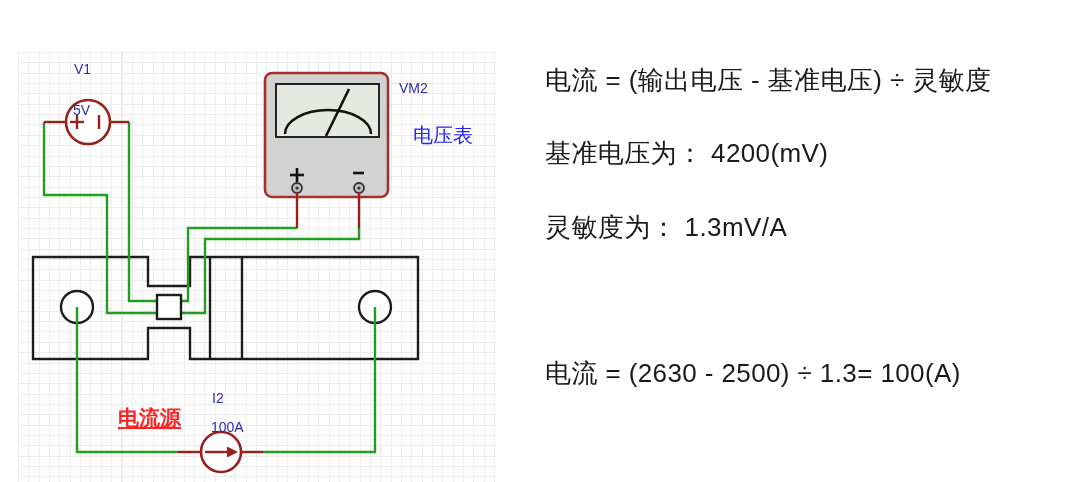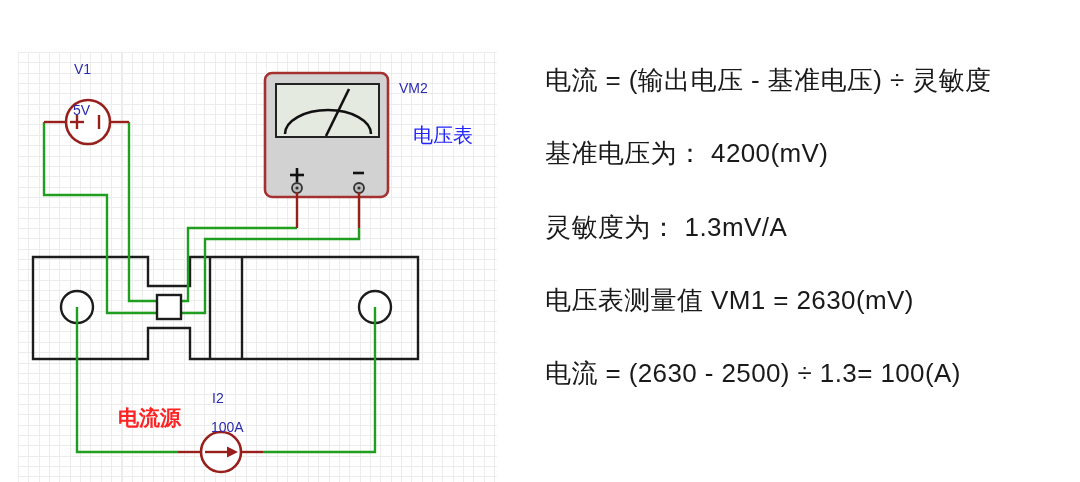--- a/index.html
+++ b/index.html
@@ -118,24 +118,23 @@
         </g>
       </g>
     </svg>
 
     <div class="lbl lbl-blue" style="left:74px;top:61px;">V1</div>
     <div class="lbl lbl-blue" style="left:73px;top:78px;margin-top:24px;">5V</div>
     <div class="lbl lbl-blue" style="left:399px;top:80px;">VM2</div>
     <div class="lbl lbl-bigblue" style="left:397px;top:124px;">电压表</div>
     <div class="lbl lbl-blue" style="left:212px;top:390px;">I2</div>
     <div class="lbl lbl-blue" style="left:211px;top:419px;">100A</div>
-    <div class="lbl lbl-red" style="left:118px;top:406px;">电流源</div>
+    <div class="lbl lbl-red" style="left:118px;top:406px;text-decoration:underline;">电流源</div>
   </div>
 
   <div id="notes">
     <div class="note-line" style="top:63px;">电流 = (输出电压 - 基准电压) ÷ 灵敏度</div>
     <div class="note-line" style="top:136px;">基准电压为： 4200(mV)</div>
     <div class="note-line" style="top:210px;">灵敏度为： 1.3mV/A</div>
-    <div class="note-line" style="top:283px;">电压表测量值 VM1 = 2630(mV)</div>
     <div class="note-line" style="top:356px;">电流 = (2630 - 2500) ÷ 1.3= 100(A)</div>
   </div>
 
 </div>
 
 </body></html>

